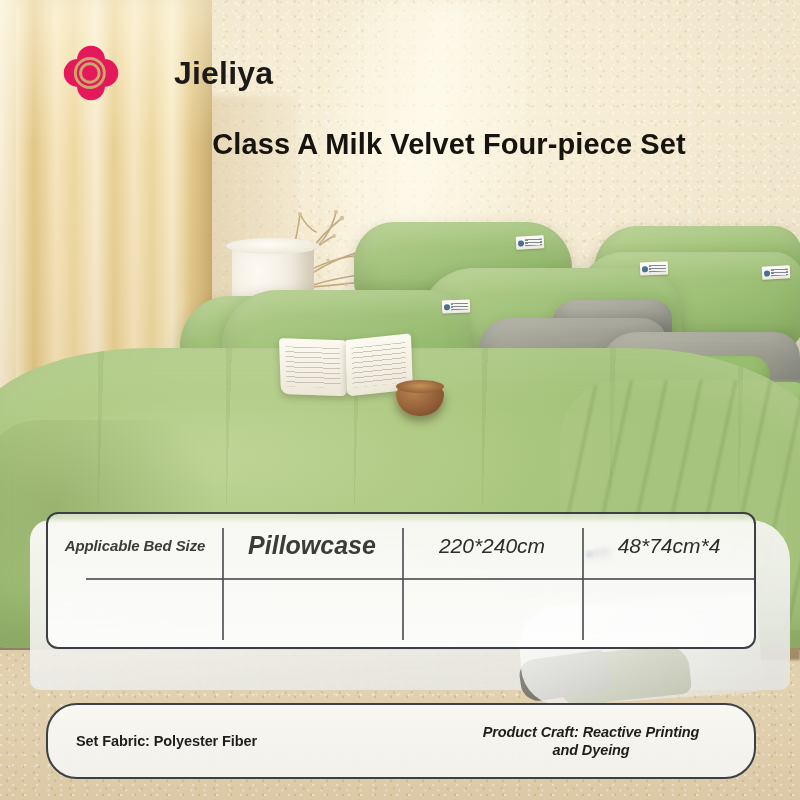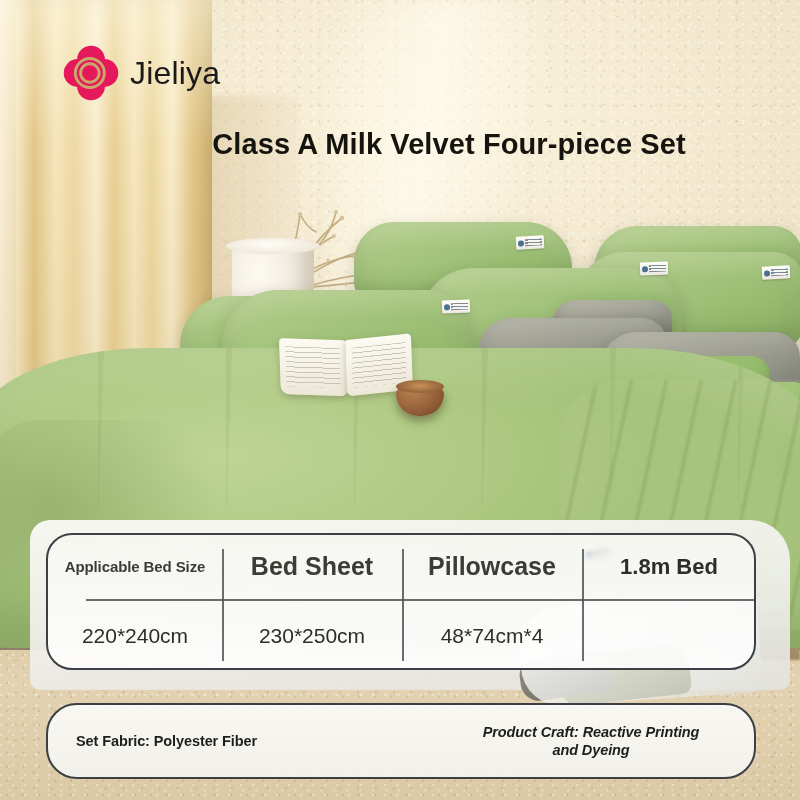--- a/index.html
+++ b/index.html
@@ -259,42 +259,43 @@
   .tag-e { left:584px; top:546px; transform:rotate(-8deg); z-index:6; }
 
   
   .logo-wrap {
     position:absolute; left:62px; top:42px; width:240px; height:62px;
     display:flex; align-items:center; gap:10px; z-index:20;
   }
   .logo-mark { position:relative; width:58px; height:58px; flex:0 0 auto; }
   .logo-mark svg { width:100%; height:100%; display:block; }
   .brand-name {
-    font-size:32px; font-weight:normal; color:#1c1a18;
-    letter-spacing:.2px; line-height:1;
+    font-size:32px; font-weight:bold; color:#1c1a18;
+    letter-spacing:.2px; line-height:1;margin-left:44px;
   }
   .headline {
     position:absolute; left:0; top:128px; width:800px;
     text-align:center;
     font-size:29px; font-weight:bold; color:#16140f;
     letter-spacing:.1px;
     z-index:20;
     padding-left:24px;
     margin-left:37px;
   }
 
   
   .spec-panel {
-    position:absolute; left:46px; top:533px; width:710px; height:137px;
-    border-radius:26px;
+    position:absolute; left:46px; top:512px; width:710px; height:137px;
+    border-radius:12px;
     border:2px solid #3c3f44;
     background:linear-gradient(180deg, rgba(248,248,244,.62) 0%, rgba(252,252,250,.74) 48%, rgba(255,255,255,.86) 100%);
     backdrop-filter: blur(2px);
     overflow:hidden;
     z-index:10;
+    font-style:italic;
   }
   .spec-grid {
     position:absolute; inset:0;
     display:grid;
     grid-template-columns: 174px 180px 180px 174px;
     grid-template-rows: 64px 73px;
   }
   .spec-cell {
     display:flex; align-items:center; justify-content:center;
     text-align:center; color:#33352f;
@@ -474,36 +475,27 @@
     <div class="rule-h"></div>
     <div class="rule-v rv1"></div>
     <div class="rule-v rv2"></div>
     <div class="rule-v rv3"></div>
 
     <div class="spec-grid">
       <div class="spec-cell">
         <span class="spec-head small">Applicable Bed Size</span>
       </div>
       <div class="spec-cell">
-        <span class="spec-head">Bed Sheet</span>
-      </div>
-      <div class="spec-cell">
         <span class="spec-head">Pillowcase</span>
       </div>
 
-      <div class="spec-cell">
-        <span class="spec-val bold">1.8m Bed</span>
-      </div>
       <div class="spec-cell">
         <span class="spec-val">220*240cm</span>
       </div>
       <div class="spec-cell">
-        <span class="spec-val">230*250cm</span>
-      </div>
-      <div class="spec-cell">
         <span class="spec-val">48*74cm*4</span>
       </div>
     </div>
   </div>
 
   <div class="info-bar">
     <span class="info-left">Set Fabric: Polyester Fiber</span>
     <span class="info-right">Product Craft: Reactive Printing and Dyeing</span>
   </div>
 

